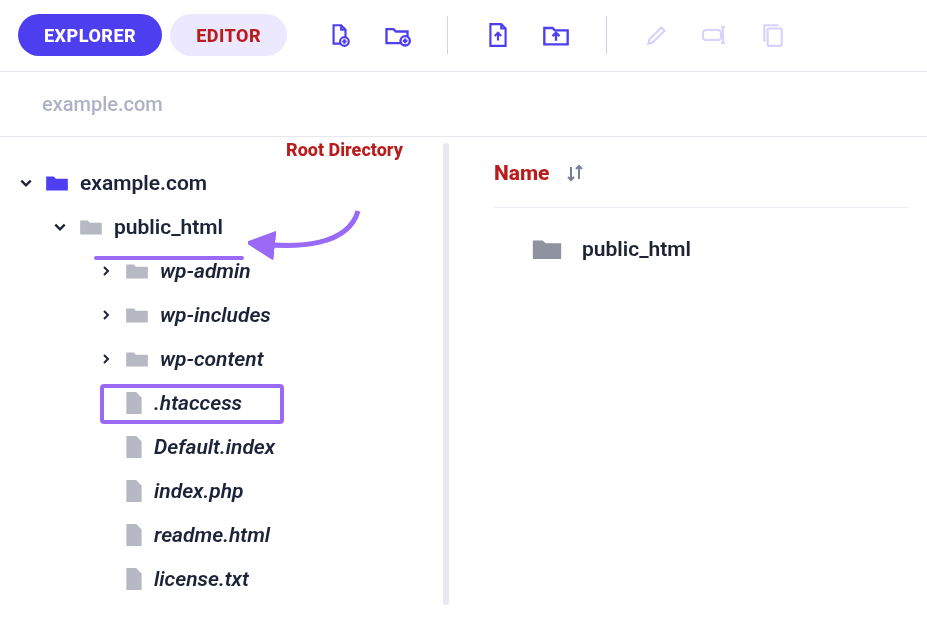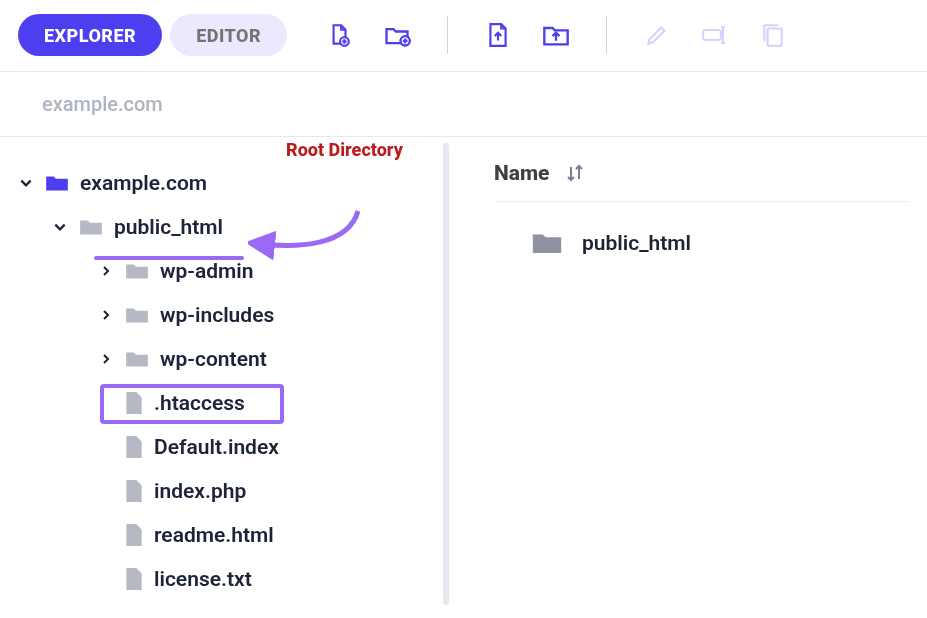--- a/index.html
+++ b/index.html
@@ -32,21 +32,21 @@
     letter-spacing: 0.5px;
     padding: 0 26px;
     cursor: pointer;
   }
   .pill.active {
     background: #4d3fef;
     color: #fff;
   }
   .pill.inactive {
     background: #ece9ff;
-    color: #737373;
+    color: #b91c1c;
   }
   .tool-icons {
     display: flex;
     align-items: center;
     gap: 30px;
     margin-left: 30px;
   }
   .tool-icon {
     width: 28px;
     height: 28px;
@@ -104,21 +104,21 @@
   .tree { font-size: 21px; font-weight: 600; color: #1d2338; }
   .tree-row {
     display: flex;
     align-items: center;
     gap: 10px;
     height: 44px;
     cursor: pointer;
   }
   .indent-0 { padding-left: 0; }
   .indent-1 { padding-left: 34px; }
-  .indent-2 { padding-left: 80px; }
+  .indent-2 { padding-left: 80px; font-style: italic; }
   .chev {
     width: 16px; height: 16px; display:flex; align-items:center; justify-content:center;
   }
   .chev svg { display:block; }
   .folder-icon-blue svg, .folder-icon-grey svg, .file-icon svg { display:block; }
   .tree-label { white-space: nowrap; }
 
   
   .callout {
     position: absolute;
@@ -151,22 +151,22 @@
     pointer-events: none;
   }
 
   
   .list-header {
     display: flex;
     align-items: center;
     gap: 14px;
     font-size: 21px;
     font-weight: 800;
-    color: #404040;
-    padding-bottom: 16px;
+    color: #b91c1c;
+    padding-bottom: 22px;
     border-bottom: 1px solid #eceef5;
   }
   .sort-icon { display:flex; align-items:center; justify-content:center; width:22px; height:22px; }
   .list-row {
     display: flex;
     align-items: center;
     gap: 18px;
     padding: 28px 0 0 36px;
     font-size: 21px;
     font-weight: 600;

